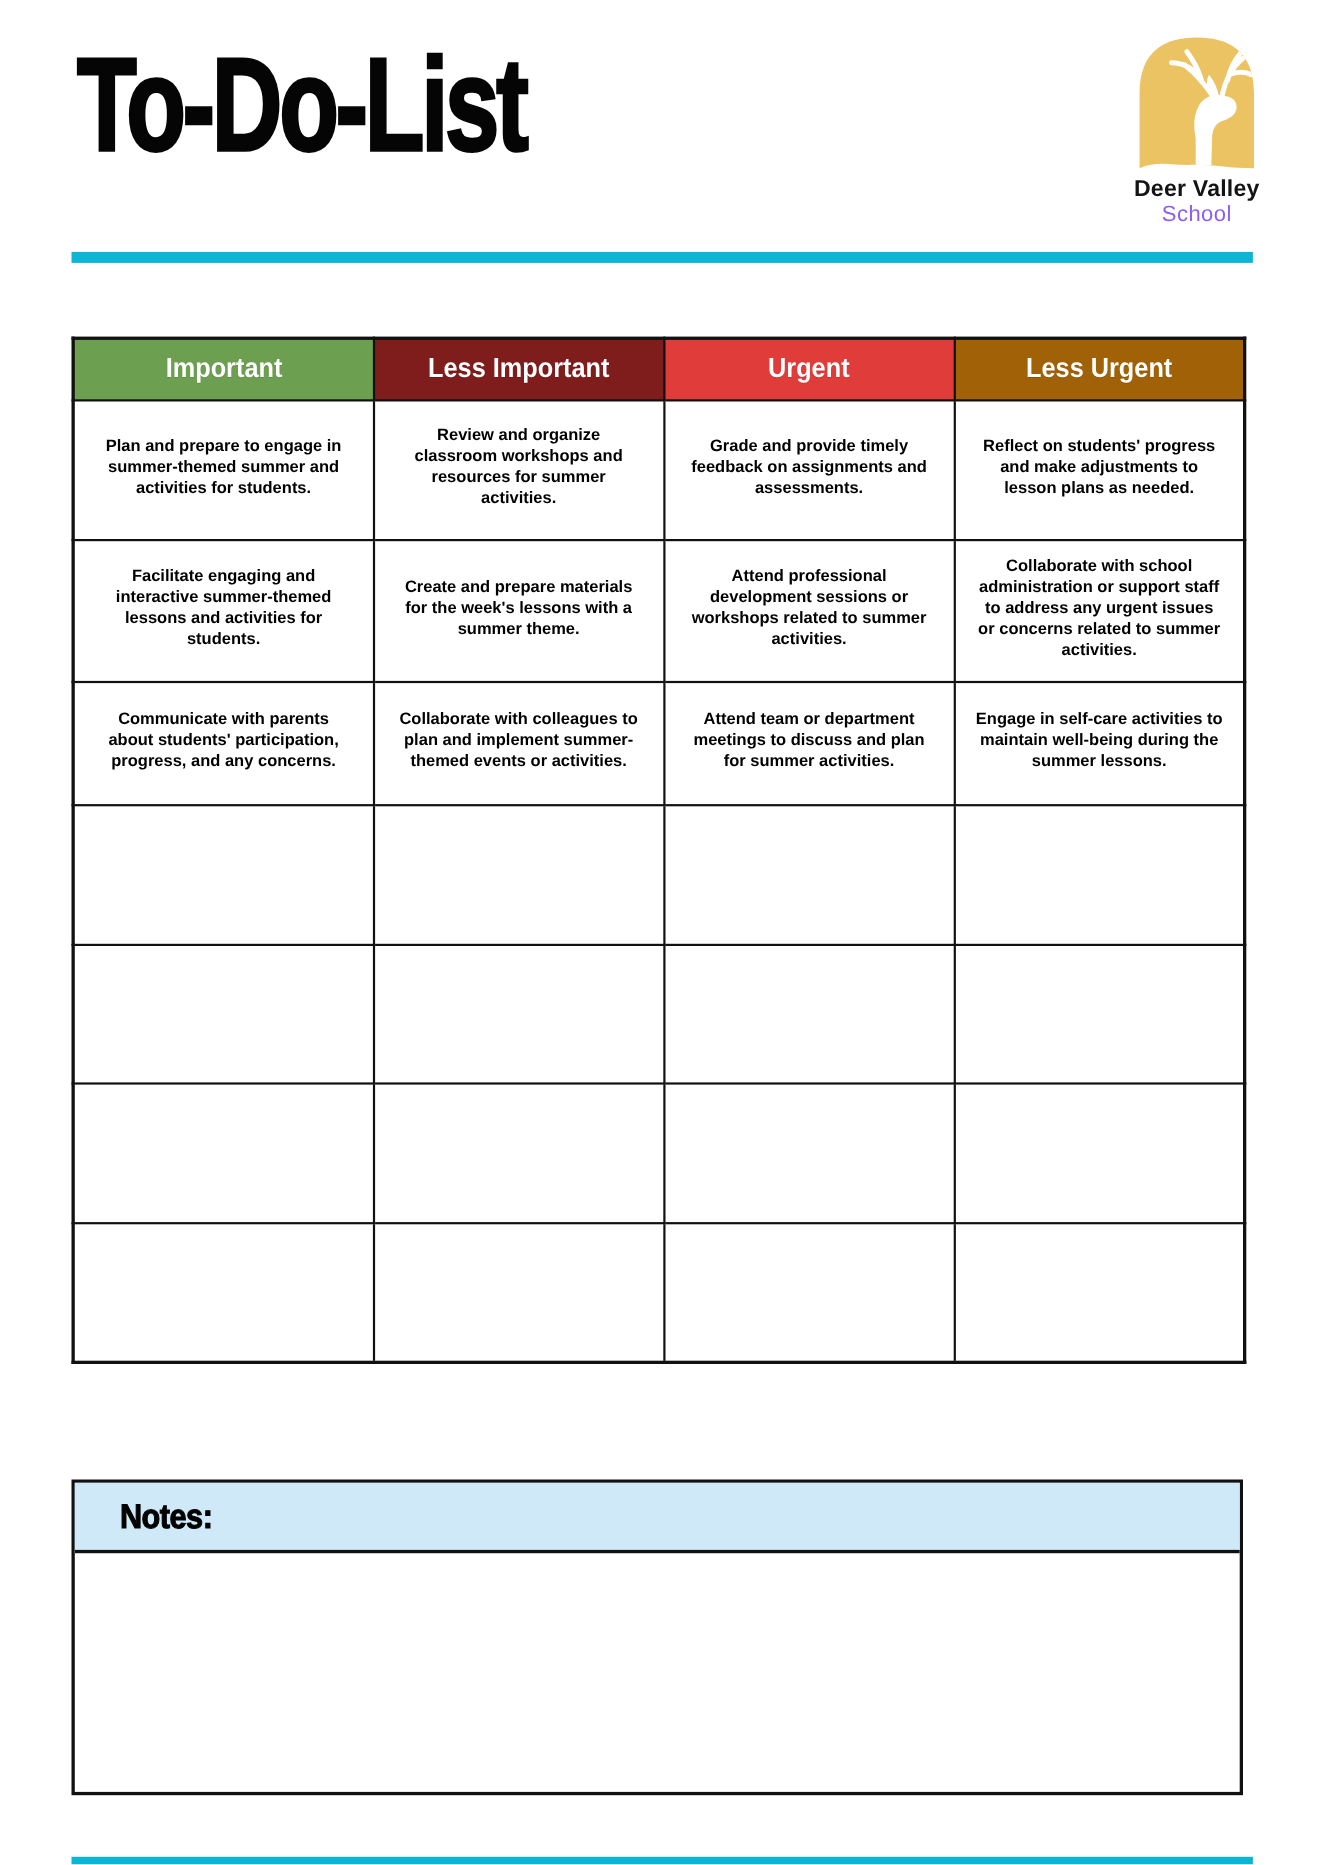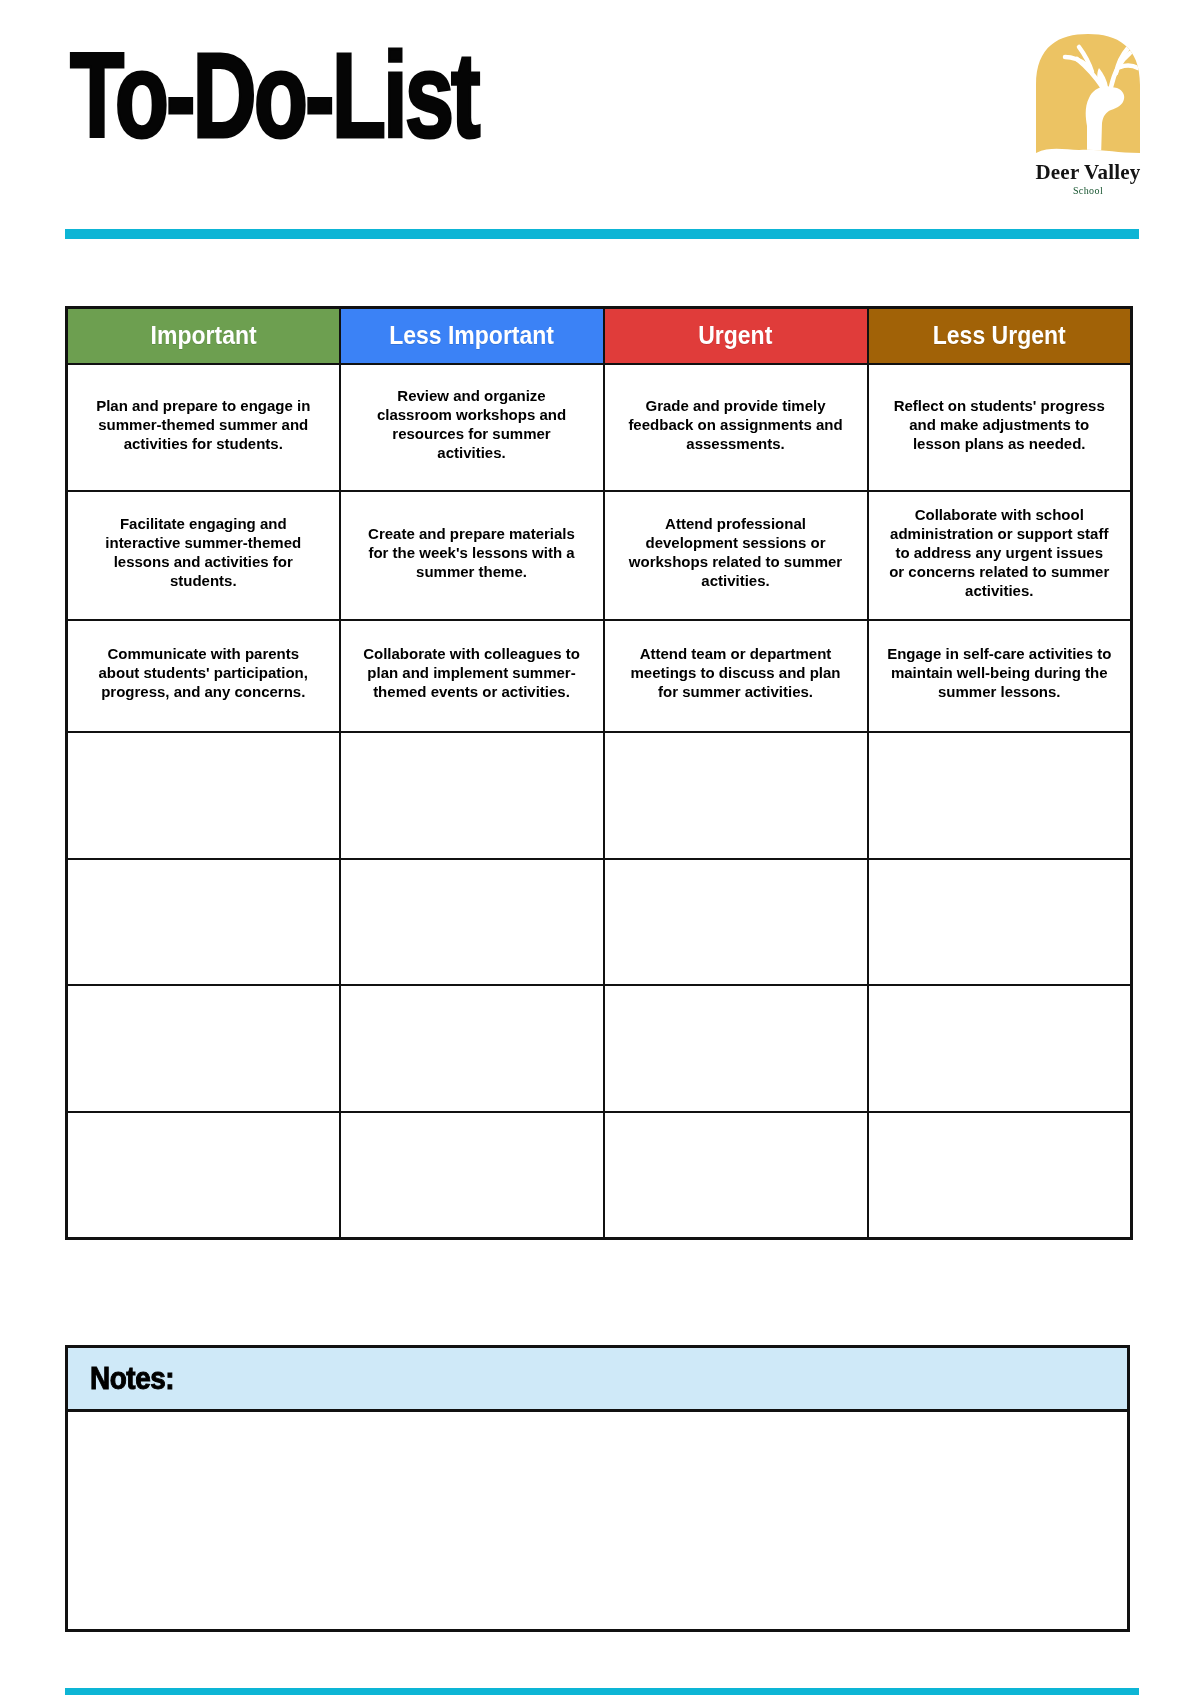--- a/index.html
+++ b/index.html
@@ -11,24 +11,24 @@
 
   
   .page-title{
     position:absolute; left:70px; top:40px;
     font-size:120px; font-weight:900; line-height:110px;
     letter-spacing:-4px; color:#050505;
     -webkit-text-stroke:3px #050505;
     transform:scaleX(0.74); transform-origin:left top;
     white-space:nowrap;
   }
-  .logo{ position:absolute; left:1028px; top:26px; width:120px; text-align:center;font-family:Liberation Serif, serif; }
+  .logo{ position:absolute; left:1028px; top:26px; width:120px; text-align:center; }
   .logo svg{ display:block; margin:0 auto; }
   .logo-name{ font-size:21px; font-weight:bold; color:#141414; letter-spacing:.2px; margin-top:2px;}
-  .logo-subtitle{ font-size:10px; color:#14532d; letter-spacing:.4px; }
+  .logo-subtitle{ font-size:20px; color:#8b5cf6; letter-spacing:.4px; }
 
   .top-divider{ position:absolute; left:65px; top:229px; width:1074px; height:10px; }
   .bottom-divider{ position:absolute; left:65px; top:1688px; width:1074px; height:7px; }
 
   
   .todo-table{
     position:absolute; left:65px; top:306px; width:1065px;
     border-collapse:collapse; table-layout:fixed;
     border:3px solid #111;
     padding-left:32px;
@@ -51,21 +51,21 @@
   tr.r3 td{ height:127px; } tr.r4 td{ height:126px; } tr.r5 td{ height:127px; }
   tr.r6 td{ height:127px; }
 
   
   .notes{
     position:absolute; left:65px; top:1345px; width:1065px; height:287px;
     border:3px solid #111; background:#fff;
   }
   .notes-header{
     height:64px; border-bottom:3px solid #111;
-    display:flex; align-items:center; padding-left:22px;
+    display:flex; align-items:center; padding-left:41px;
   }
   .notes-label{
     font-size:31px; font-weight:900; letter-spacing:-.5px;
     -webkit-text-stroke:1px #000;
     display:inline-block; transform:scaleX(0.9); transform-origin:left center;
   }
   .notes-body{ height:217px; }
 </style>
 </head>
 <body>
@@ -102,21 +102,21 @@
 <table class="todo-table">
   <colgroup>
     <col style="width:273px">
       <col style="width:264px">
       <col style="width:264px">
       <col style="width:264px">
   </colgroup>
   <tbody>
       <tr class="hdr1">
     <th style="background-color: rgb(109, 159, 80);"><span class="cond">Important</span></th>
-    <th style="background-color: #3b82f6;"><span class="cond">Less Important</span></th>
+    <th style="background-color: #7f1d1d;"><span class="cond">Less Important</span></th>
     <th style="background-color: rgb(224, 60, 58);"><span class="cond">Urgent</span></th>
     <th style="background-color: #a16207;"><span class="cond">Less Urgent</span></th>
   </tr>
   <tr class="r0">
     <td>Plan and prepare to engage in summer-themed summer and activities for students.</td>
     <td>Review and organize classroom workshops and resources for summer activities.</td>
     <td>Grade and provide timely feedback on assignments and assessments.</td>
     <td>Reflect on students' progress and make adjustments to lesson plans as needed.</td>
   </tr>
   <tr class="r1">

